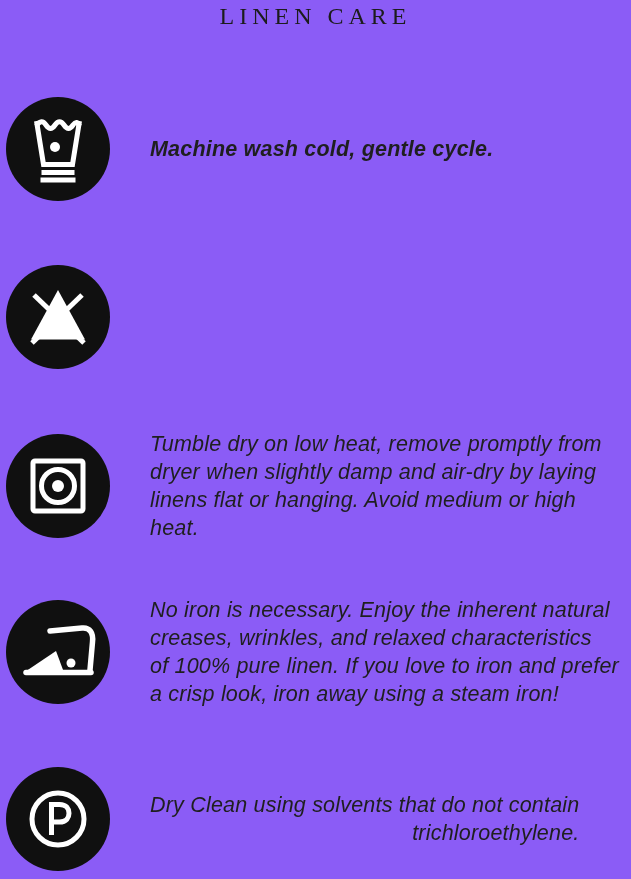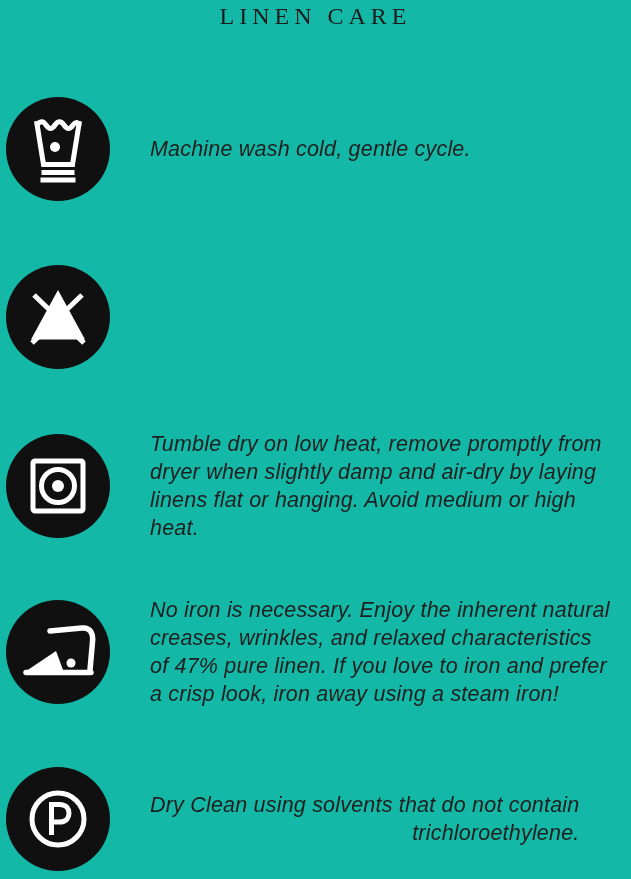--- a/index.html
+++ b/index.html
@@ -5,40 +5,40 @@
   html, body { margin: 0; padding: 0; }
   body {
     width: 631px; height: 879px;
     background: #ffffff;
     font-family: "Liberation Sans", sans-serif;
     overflow: hidden;
   }
   .page {
     position: relative;
     width: 631px; height: 879px;
-    background: #14b8a6;
+    background: #8b5cf6;
   }
   .title {
     position: absolute;
     top: 3px; left: 0; width: 100%;
     text-align: center;
     font-family: "Liberation Serif", serif;
     font-weight: 400;
     font-size: 24px;
     letter-spacing: 5px;
     color: #1c1c1c;
   }
   .row {
     position: absolute;
     left: 6px;
     height: 104px;
     display: flex;
     align-items: center;
   }
-  .row-1 { top: 97px; }
+  .row-1 { top: 97px; font-weight: bold; }
   .row-2 { top: 265px; }
   .row-3 { top: 434px; }
   .row-4 { top: 600px; }
   .row-5 { top: 767px; text-align: right; }
   .badge {
     width: 104px; height: 104px;
     flex: 0 0 104px;
   }
   .caption {
     margin-left: 40px;
@@ -94,21 +94,21 @@
   <div class="row row-4">
     <svg class="badge" viewBox="0 0 104 104">
       <circle cx="52" cy="52" r="52" fill="#101010"></circle>
       <path d="M44,31 L76,28 C84,27.2 87.5,33 86.5,42 L84,70" fill="none" stroke="#ffffff" stroke-width="5.5" stroke-linecap="round" stroke-linejoin="round"></path>
       <line x1="20" y1="72.5" x2="85" y2="72.5" stroke="#ffffff" stroke-width="5.5" stroke-linecap="round"></line>
       <path d="M18,72.5 L50,51 L58,72.5 Z" fill="#ffffff"></path>
       <circle cx="65" cy="63" r="4.5" fill="#ffffff"></circle>
     </svg>
     <div class="caption">No iron is necessary. Enjoy the inherent natural
 creases, wrinkles, and relaxed characteristics
-of 47% pure linen. If you love to iron and prefer
+of 100% pure linen. If you love to iron and prefer
 a crisp look, iron away using a steam iron!</div>
   </div>
 
   <div class="row row-5">
     <svg class="badge" viewBox="0 0 104 104">
       <circle cx="52" cy="52" r="52" fill="#101010"></circle>
       <circle cx="52" cy="52" r="26" fill="none" stroke="#ffffff" stroke-width="5"></circle>
       <path d="M45.5,68 L45.5,37.5 L53.5,37.5 C60.5,37.5 63,42 63,46.25 C63,50.5 60.5,55 53.5,55 L45.5,55" fill="none" stroke="#ffffff" stroke-width="5"></path>
     </svg>
     <div class="caption">Dry Clean using solvents that do not contain

